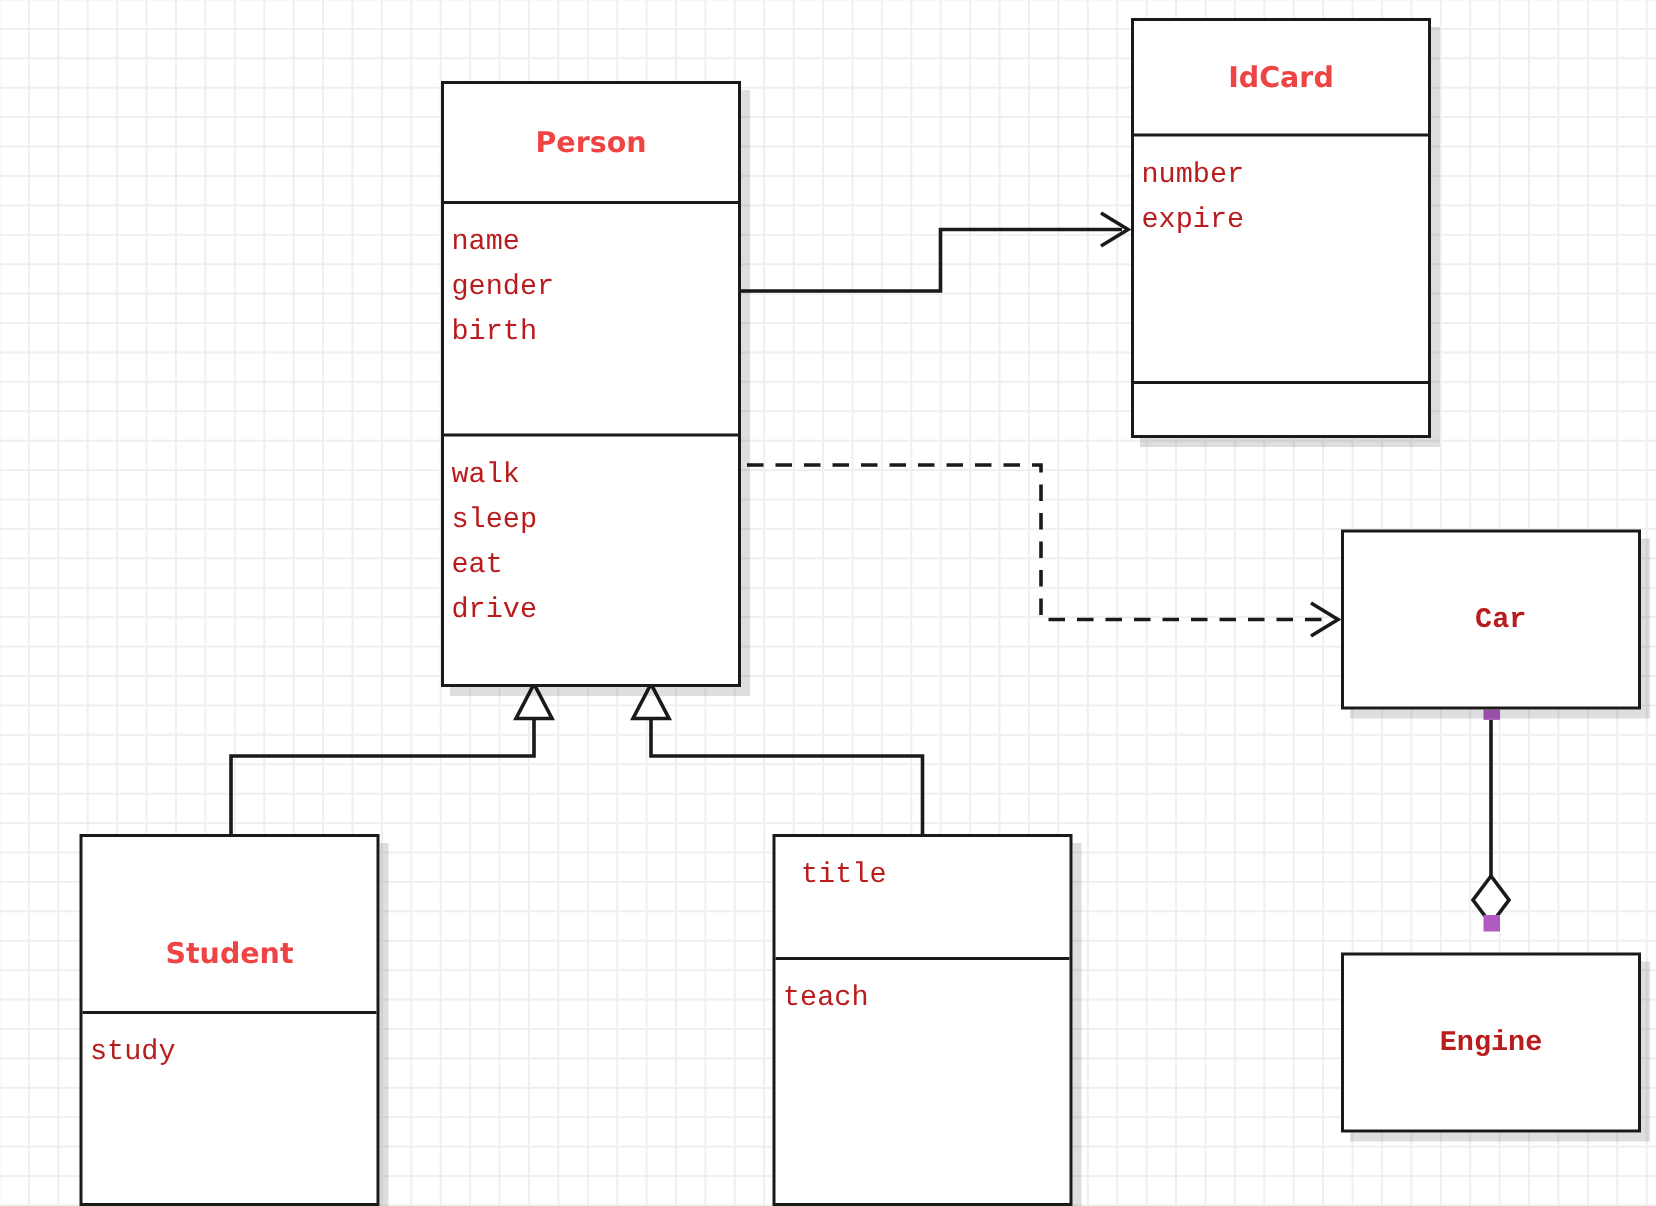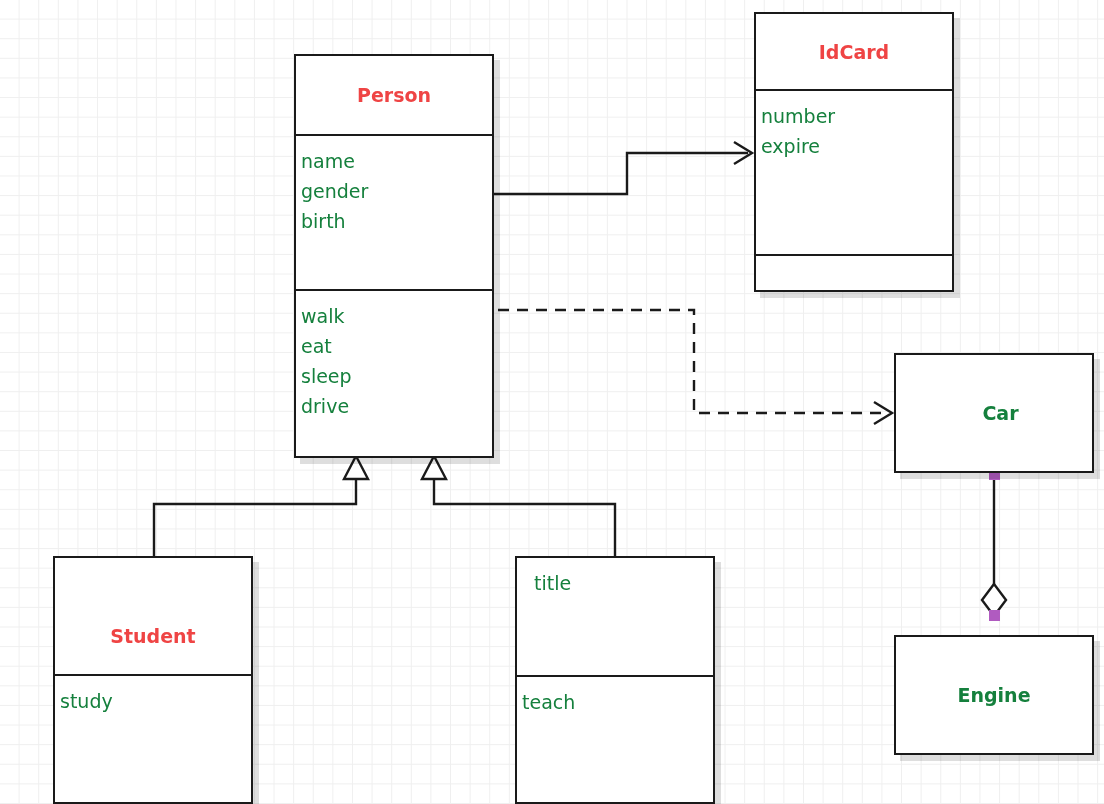--- a/index.html
+++ b/index.html
@@ -56,21 +56,22 @@
     align-items: center;
     justify-content: center;
     font-weight: bold;
     font-size: 19px;
     color: #ef4444;
   }
   .compartment-body {
     padding: 10px 5px 0 5px;
     font-size: 19px;
     line-height: 30px;
-    color: #15803d;
+    color: #b91c1c;
+    font-family: Liberation Mono, monospace;
   }
   .compartment-body.centered {
     display: flex;
     align-items: center;
     justify-content: center;
     font-weight: bold;
     padding: 0;
   }
   .member {
     white-space: nowrap;
@@ -125,22 +126,22 @@
 
   <div class="uml-class" id="class-person" style="left:294px; top:54px; width:200px; height:404px;">
     <div class="uml-compartment compartment-title" style="height:78px;">Person</div>
     <div class="uml-compartment compartment-body" style="height:155px;">
       <div class="member">name</div>
       <div class="member">gender</div>
       <div class="member">birth</div>
     </div>
     <div class="uml-compartment compartment-body" style="height:167px;">
       <div class="member">walk</div>
+      <div class="member">sleep</div>
       <div class="member">eat</div>
-      <div class="member">sleep</div>
       <div class="member">drive</div>
     </div>
   </div>
 
   <div class="uml-class" id="class-idcard" style="left:754px; top:12px; width:200px; height:280px;">
     <div class="uml-compartment compartment-title" style="height:75px;">IdCard</div>
     <div class="uml-compartment compartment-body" style="height:165px;">
       <div class="member">number</div>
       <div class="member">expire</div>
     </div>
@@ -151,21 +152,21 @@
     <div class="uml-compartment compartment-title" style="height:76px;margin-top:40px;">Student</div>
     <div class="uml-compartment compartment-body" style="height:88px;">
       <div class="member">study</div>
     </div>
   </div>
 
   <div class="uml-class" id="class-teacher" style="left:515px; top:556px; width:200px; height:248px;">
     <div class="uml-compartment compartment-body" style="height:80px;margin-left:12px;">
       <div class="member">title</div>
     </div>
-    <div class="uml-compartment compartment-body" style="height:88px;margin-top:37px;">
+    <div class="uml-compartment compartment-body" style="height:88px;">
       <div class="member">teach</div>
     </div>
   </div>
 
   <div class="uml-class" id="class-car" style="left:894px; top:353px; width:200px; height:120px;">
     <div class="uml-compartment compartment-body centered" style="height:116px;margin-left:13px;">Car</div>
   </div>
 
   <div class="uml-class" id="class-engine" style="left:894px; top:615px; width:200px; height:120px;margin-top:20px;">
     <div class="uml-compartment compartment-body centered" style="height:116px;">Engine</div>

